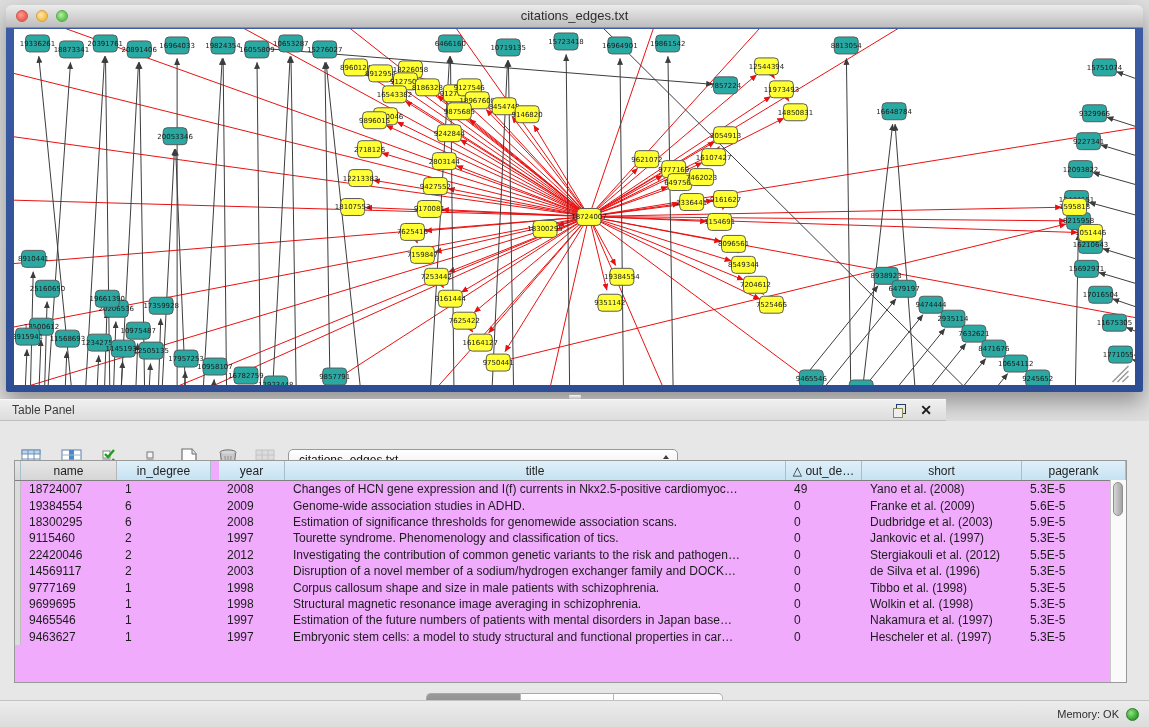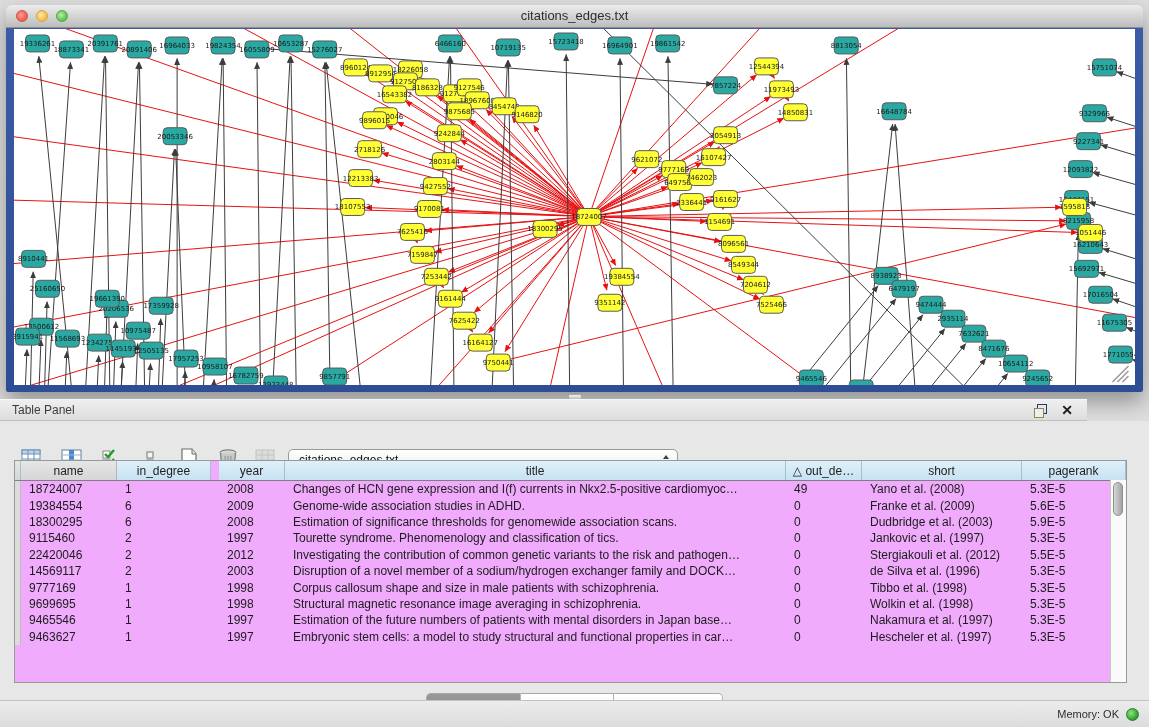--- a/index.html
+++ b/index.html
@@ -34,21 +34,21 @@
     background:linear-gradient(#3b5ca4,#2d4d94);
     padding:1px 8px 7px 8px;box-sizing:border-box;
   }
   .net-canvas{width:100%;height:100%;background:#ffffff;display:block;}
   .nlabel{font-size:7px;fill:#1b1b1b;font-family:"DejaVu Sans",sans-serif;}
   
   .splitter-dimple{position:absolute;left:568px;top:394px;width:12px;height:4px;border-radius:2px;
     background:linear-gradient(#f5f5f5,#bdbdbd);border:1px solid #a8a8a8;}
   
   .panel-titlebar{
-    position:absolute;left:0;top:399px;width:1087px;height:22px;
+    position:absolute;left:0;top:399px;width:946px;height:22px;
     background:linear-gradient(#efefef,#dddddd);
     border-top:1px solid #f8f8f8;border-bottom:1px solid #bfbfbf;
     box-sizing:border-box;
   }
   .panel-titlebar .ptitle{position:absolute;left:12px;top:3px;font-size:12px;color:#3c3c3c;}
   .panel-controls{position:absolute;right:14px;top:2px;display:flex;gap:14px;align-items:center;}
   .float-icon{position:relative;width:13px;height:13px;}
   .float-icon .sq1{position:absolute;left:3px;top:0;width:8px;height:8px;border:1px solid #1f3a6e;}
   .float-icon .sq2{position:absolute;left:0;top:4px;width:8px;height:8px;border:1px solid #8a8a55;background:#eee;}
   .close-x{font-size:14px;font-weight:bold;color:#1a1a1a;line-height:16px;}

